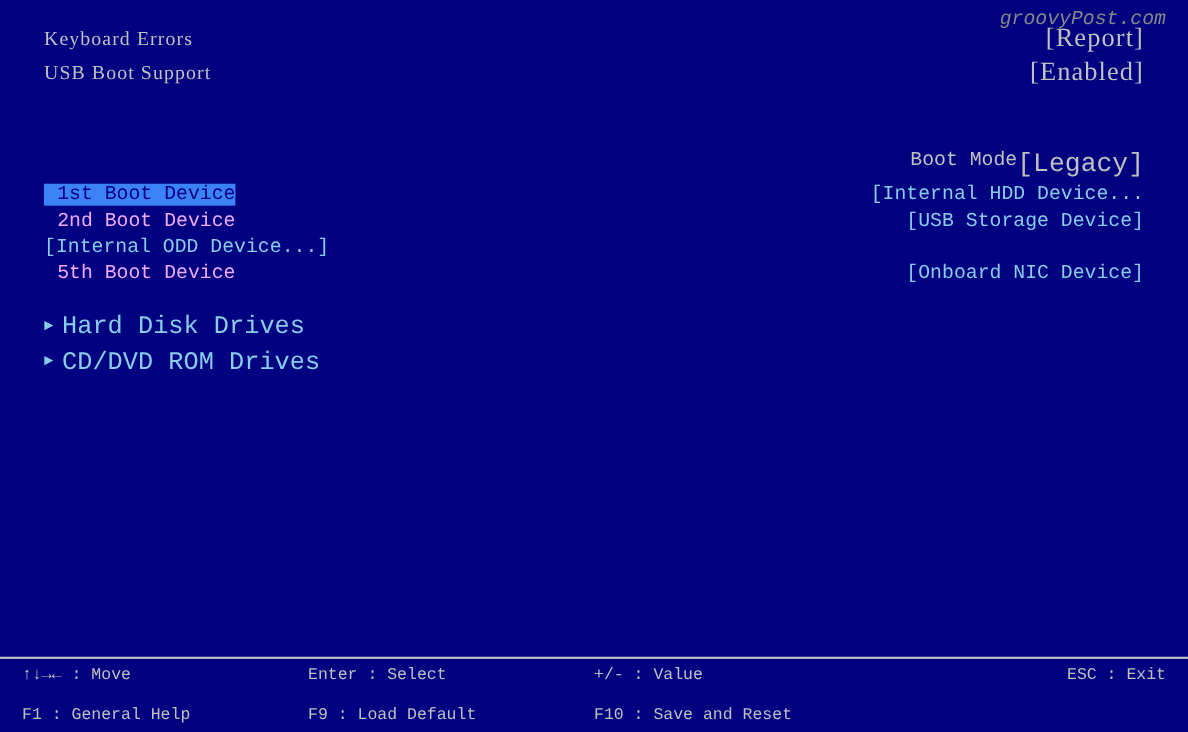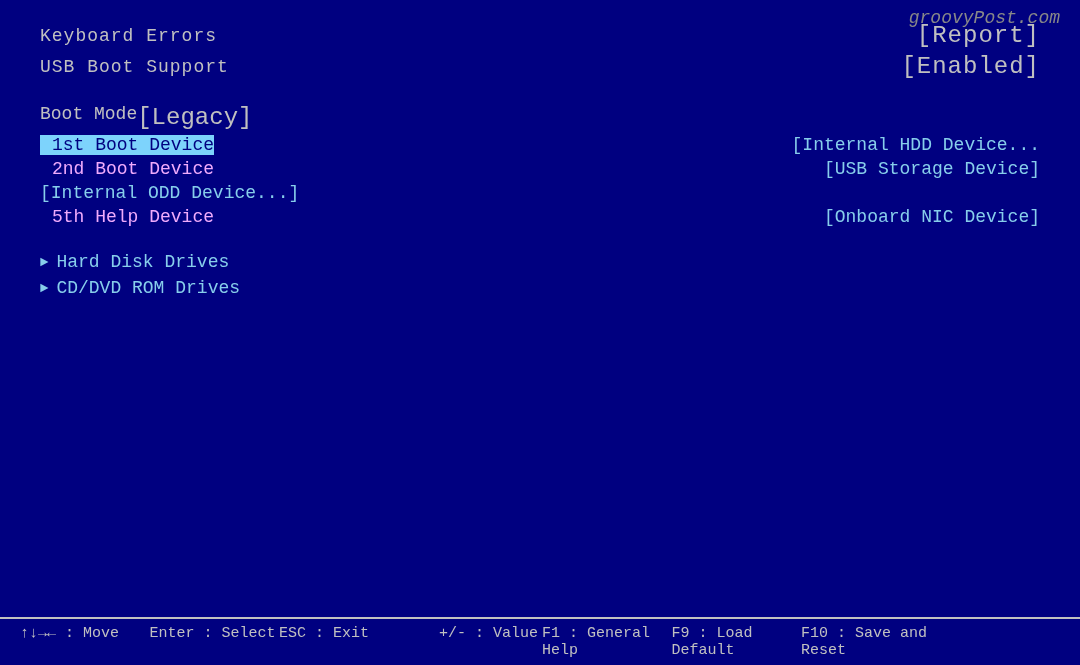--- a/index.html
+++ b/index.html
@@ -36,20 +36,21 @@
       position: absolute;
       top: 8px;
       right: 20px;
       color: #888888;
       font-size: 18px;
       font-style: italic;
     }
 
     .settings-table {
       width: 100%;
+      font-family: Liberation Serif, serif;
     }
 
     .settings-row {
       display: flex;
       justify-content: space-between;
       align-items: center;
       padding: 2px 0;
     }
 
     .settings-row .label {
@@ -63,22 +64,23 @@
       font-size: 24px;
       letter-spacing: 1px;
     }
 
     .section-gap {
       height: 20px;
     }
 
     .boot-mode-row {
       display: flex;
-      justify-content: flex-start;
+      justify-content: flex-end;
       padding: 2px 0;
+      margin-top: 32px;
     }
 
     .boot-mode-label {
       color: #c0c0c0;
       font-size: 18px;
     }
 
     .boot-mode-value {
       color: #c0c0c0;
       font-size: 24px;
@@ -90,21 +92,21 @@
       padding: 2px 0;
     }
 
     .boot-device-label {
       color: #f0abfc;
       font-size: 18px;
       padding-left: 12px;
     }
 
     .boot-device-label.selected {
-      background-color: #7dd3fc;
+      background-color: #3b82f6;
       color: #000080;
     }
 
     .boot-device-value {
       color: #87CEEB;
       font-size: 18px;
     }
 
     .sub-menu-row {
       display: flex;
@@ -113,36 +115,36 @@
     }
 
     .sub-menu-arrow {
       color: #87CEEB;
       font-size: 14px;
       margin-right: 8px;
     }
 
     .sub-menu-label {
       color: #87CEEB;
-      font-size: 18px;
+      font-size: 23px;
     }
 
     .bottom-bar {
       background-color: #000080;
       border-top: 2px solid #c0c0c0;
       padding: 6px 20px;
       display: flex;
       justify-content: space-between;
       align-items: center;
     }
 
     .bottom-rows {
       display: flex;
-      flex-direction: row;
-      gap: 4px;
+      flex-direction: column;
+      gap: 20px;
     }
 
     .bottom-line {
       display: flex;
       justify-content: space-between;
       width: 100%;
     }
 
     .b-item {
       color: #c0c0c0;
@@ -189,21 +191,21 @@
       <span class="boot-device-value">[Internal HDD Device...</span>
     </div>
     <div class="boot-device-row">
       <span class="boot-device-label">2nd Boot Device</span>
       <span class="boot-device-value">[USB Storage Device]</span>
     </div>
     <div class="boot-device-row">
       <span class="boot-device-value">[Internal ODD Device...]</span>
     </div>
     <div class="boot-device-row">
-      <span class="boot-device-label">5th Help Device</span>
+      <span class="boot-device-label">5th Boot Device</span>
       <span class="boot-device-value">[Onboard NIC Device]</span>
     </div>
 
     <div class="section-gap"></div>
 
     <div class="sub-menu-row">
       <span class="sub-menu-arrow">►</span>
       <span class="sub-menu-label">Hard Disk Drives</span>
       <span style="flex:1"></span>
     </div>
@@ -212,22 +214,22 @@
       <span class="sub-menu-label">CD/DVD ROM Drives</span>
       <span style="flex:1"></span>
     </div>
   </div>
 
   <div class="bottom-bar">
     <div class="bottom-rows" style="width:100%">
       <div class="bottom-line">
         <span class="b-item"><span>↑↓→←</span> : Move</span>
         <span class="b-item">Enter : Select</span>
+        <span class="b-item">+/- : Value</span>
         <span class="b-item">ESC : Exit</span>
-        <span class="b-item">+/- : Value</span>
       </div>
       <div class="bottom-line">
         <span class="b-item">F1 : General Help</span>
         <span class="b-item">F9 : Load Default</span>
         <span class="b-item">F10 : Save and Reset</span>
         <span class="b-item"></span>
       </div>
     </div>
   </div>
 </div>

